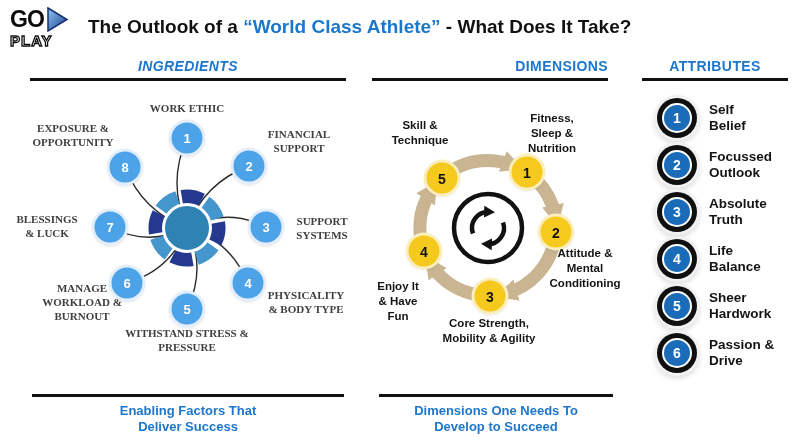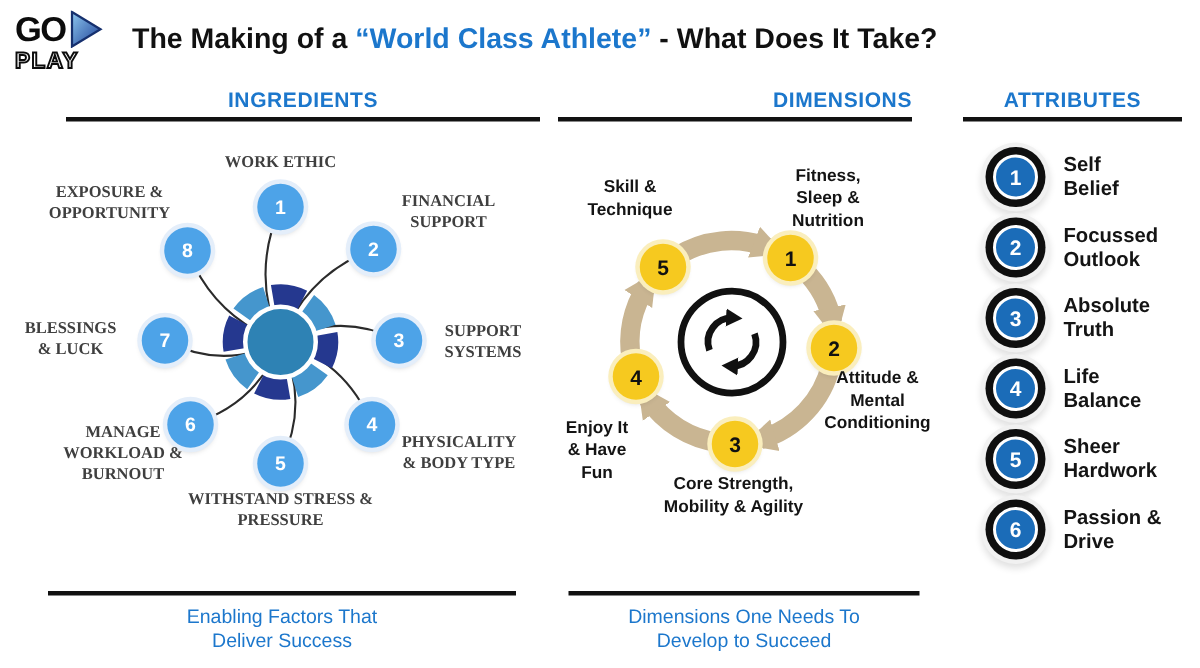--- a/index.html
+++ b/index.html
@@ -14,21 +14,21 @@
   .logo-tri { margin-left:2px; }
   .logo-play { font-size:15px; font-weight:900; letter-spacing:1px; color:#fff;
                -webkit-text-stroke:1.3px #0c0c0c; line-height:1; margin-top:1px; }
   .title { position:absolute; left:88px; top:16px; width:560px; font-size:19px;
            font-weight:bold; color:#111; white-space:nowrap; }
   .title .hl { color:#1c77cc; }
 
   
   .sec-head { position:absolute; top:58px; text-align:center; font-size:14px; font-weight:bold;
               color:#1c77cc; letter-spacing:0.4px; padding-bottom:4px; border-bottom:3px solid #111; }
-  .sec-foot { position:absolute; top:394px; text-align:center; font-size:13px; font-weight:normal;
+  .sec-foot { position:absolute; top:394px; text-align:center; font-size:13px; font-weight:bold;
               color:#1c77cc; border-top:3px solid #111; padding-top:6px; white-space:pre-line; line-height:1.25; }
 
   
   .diagram { position:absolute; }
   .diagram svg { position:absolute; left:0; top:0; }
   .node { position:absolute; transform:translate(-50%,-50%); border-radius:50%;
           display:flex; align-items:center; justify-content:center; }
   .lbl { position:absolute; transform:translate(-50%,-50%); text-align:center;
          white-space:pre-line; line-height:1.25; }
 
@@ -67,24 +67,24 @@
               <stop offset="1" stop-color="#1d3f96"></stop>
           </linearGradient>
         </defs>
         <polygon points="2,1 21,12.5 2,24" fill="url(#triGrad)" stroke="#16306e" stroke-width="1.5"></polygon>
       </svg>
     </div>
     <div class="logo-play">PLAY</div>
   </div>
 
   <div class="title">
-    <span>The Making of a </span><span class="hl">“World Class Athlete”</span><span> - What Does It Take?</span>
-  </div>
-
-  <div class="sec-head" style="left:44px; width:316px;">INGREDIENTS</div>
+    <span>The Outlook of a </span><span class="hl">“World Class Athlete”</span><span> - What Does It Take?</span>
+  </div>
+
+  <div class="sec-head" style="left:30px; width:316px;font-style:italic;">INGREDIENTS</div>
   <div class="sec-head" style="left:372px; width:236px;text-align:right;">DIMENSIONS</div>
   <div class="sec-head" style="left:642px; width:146px;">ATTRIBUTES</div>
 
   <div class="diagram" style="left:25px; top:90px; width:325px; height:295px;">
     <svg width="325" height="295" viewBox="0 0 325 295">
 
       <g fill="none" stroke="#2b2b2b" stroke-width="1.4">
         <path d="M162,48 Q142,93 162,138"></path>
         <path d="M224,76 Q179,93 162,138"></path>
         <path d="M241,137 Q201,117 162,138"></path>

